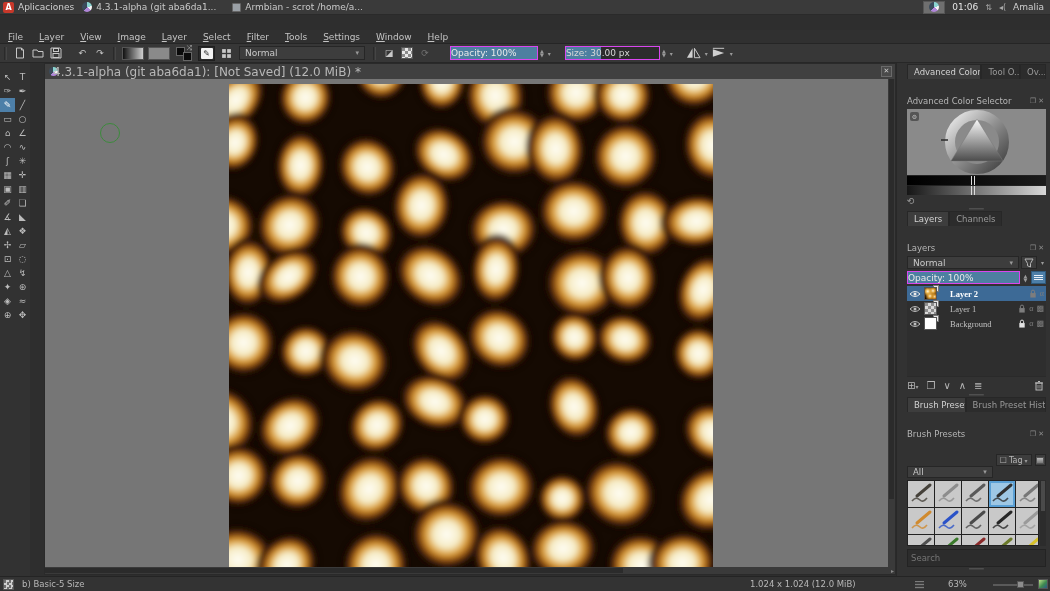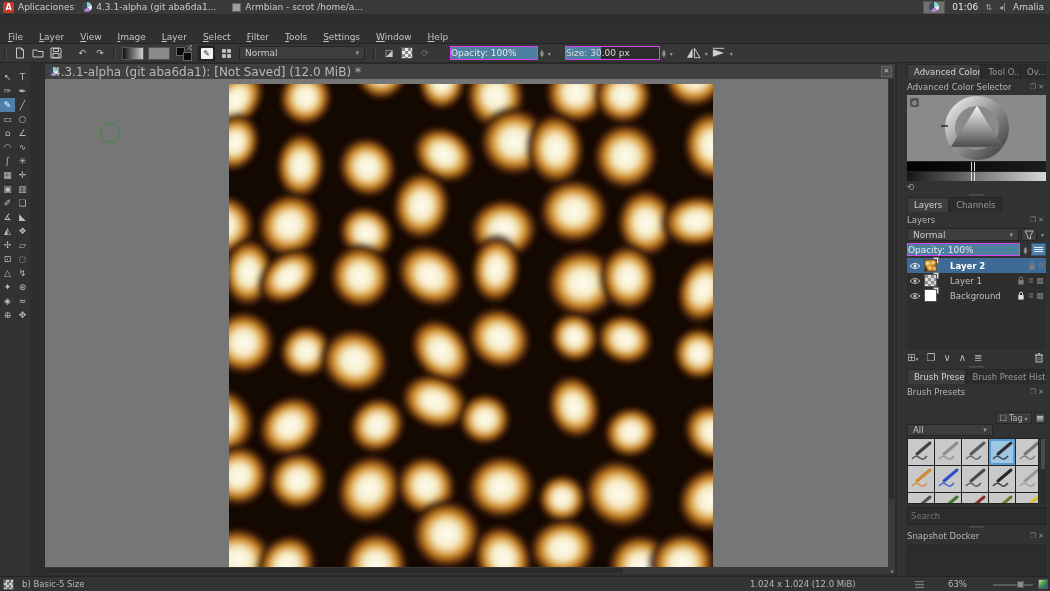--- a/index.html
+++ b/index.html
@@ -91,21 +91,21 @@
   .hscroll .handle { position:absolute; top:1px; bottom:1px; left:0; width:68%; background:#2b2b2b; }
   .hscroll .endbtn { position:absolute; right:1px; top:1px; color:#888; font-size:6px; line-height:5px; }
 
   
   .dock { width:154px; background:#323232; border-left:1px solid #282828; padding:0 4px 0 10px;
     font-size:9px; position:relative; }
   .dtabs { display:flex; height:15px; margin-top:1px; }
   .dtab { padding:0 6px; line-height:14px; font-size:8.5px; color:#999; background:#2c2c2c;
     border:1px solid #272727; border-bottom:none; white-space:nowrap; overflow:hidden; }
   .dtab.active { background:#3d3d3d; color:#d2d2d2; }
-  .dhead { display:flex; align-items:center; height:12px; margin-top:2px; color:#b5b5b5; font-size:8.5px; }
+  .dhead { display:flex; align-items:center; height:12px; margin-top:16px; color:#b5b5b5; font-size:8.5px; }
   .dhead .hicons { margin-left:auto; color:#8a8a8a; font-size:7px; letter-spacing:2px; }
   .splitter { height:3px; display:flex; align-items:center; justify-content:center; color:#6a6a6a;
     font-size:8px; line-height:3px; }
 
   .acs-box { position:relative; width:139px; height:66px; background:#8a8a8a; margin-top:2px; }
   .acs-gear { position:absolute; left:3px; top:3px; width:9px; height:9px; background:#555; border-radius:2px;
     color:#bbb; font-size:6px; line-height:9px; text-align:center; }
   .acs-bar { width:139px; height:10px; position:relative; border-top:1px solid #222; }
   .acs-bar .mark { position:absolute; top:0; bottom:0; width:4px; border-left:1.5px solid #ddd;
     border-right:1.5px solid #ddd; }
@@ -117,21 +117,21 @@
   .combo.layers-blend { width:113px; height:13px; }
   .funnel-btn { width:16px; height:13px; background:#3d3d3d; border:1px solid #262626;
     display:flex; align-items:center; justify-content:center; }
   .opacity-row { display:flex; align-items:center; margin-top:2px; gap:2px; }
   .opacity-row .slider { width:118px; height:13px; }
   .props-btn { width:15px; height:13px; background:#4d7fa8; border:1px solid #2e5a7d; display:flex;
     flex-direction:column; justify-content:center; gap:1px; padding:0 2px; }
   .props-btn i { display:block; height:1px; background:#e8f0f8; }
 
   .layer-list { margin-top:2px; background:#2e2e2e; }
-  .lrow { display:flex; align-items:center; height:15px; gap:3px; padding-left:2px; color:#c0c0c0; }
+  .lrow { display:flex; align-items:center; height:15px; gap:3px; padding-left:2px; color:#c0c0c0;font-family:Liberation Serif, serif; }
   .lrow.sel { background:#3d6a96; color:#fff; }
   .lrow .thumb { width:13px; height:13px; border:1px solid #555; position:relative; flex:none; }
   .thumb.texture { background-color:#1a0c02; background-image:
     radial-gradient(circle at 25% 30%, #fff8e0 0, #e8b24a 2px, rgba(60,24,4,0) 5px),
     radial-gradient(circle at 72% 25%, #fff3d0 0, #d89a30 2px, rgba(60,24,4,0) 5px),
     radial-gradient(circle at 45% 72%, #fff3d0 0, #d89a30 2px, rgba(60,24,4,0) 5px),
     radial-gradient(circle at 85% 78%, #ffe8b0 0, #c07818 2px, rgba(60,24,4,0) 4px); }
   .thumb.checker { background:repeating-conic-gradient(#d9d9d9 0 25%, #8f8f8f 0 50%) 0 0/6px 6px; }
   .thumb.white { background:#fff; }
   .lrow .badge { width:6px; height:7px; background:#e8e8e8; border:1px solid #777; margin-left:-7px;

